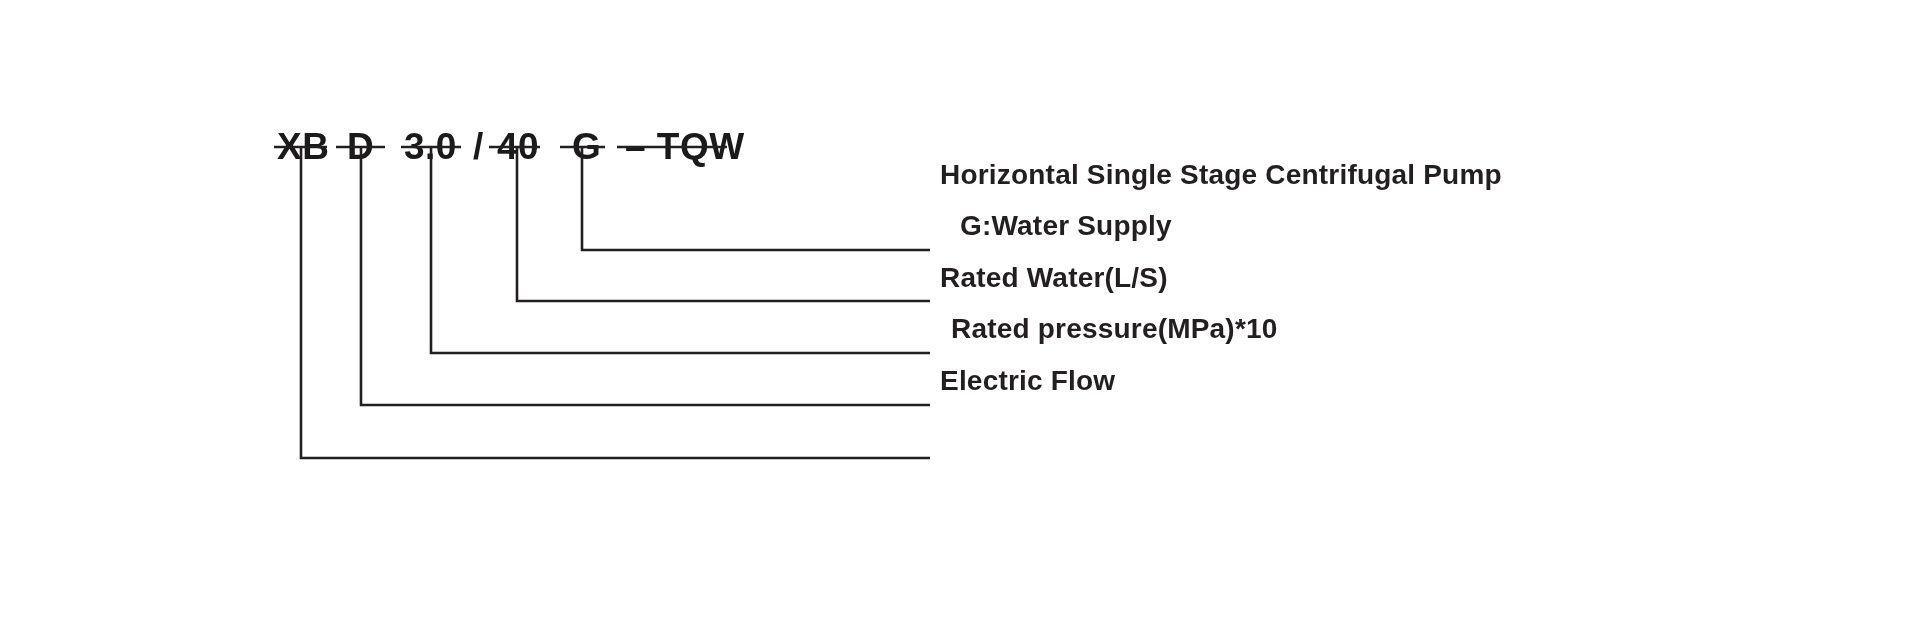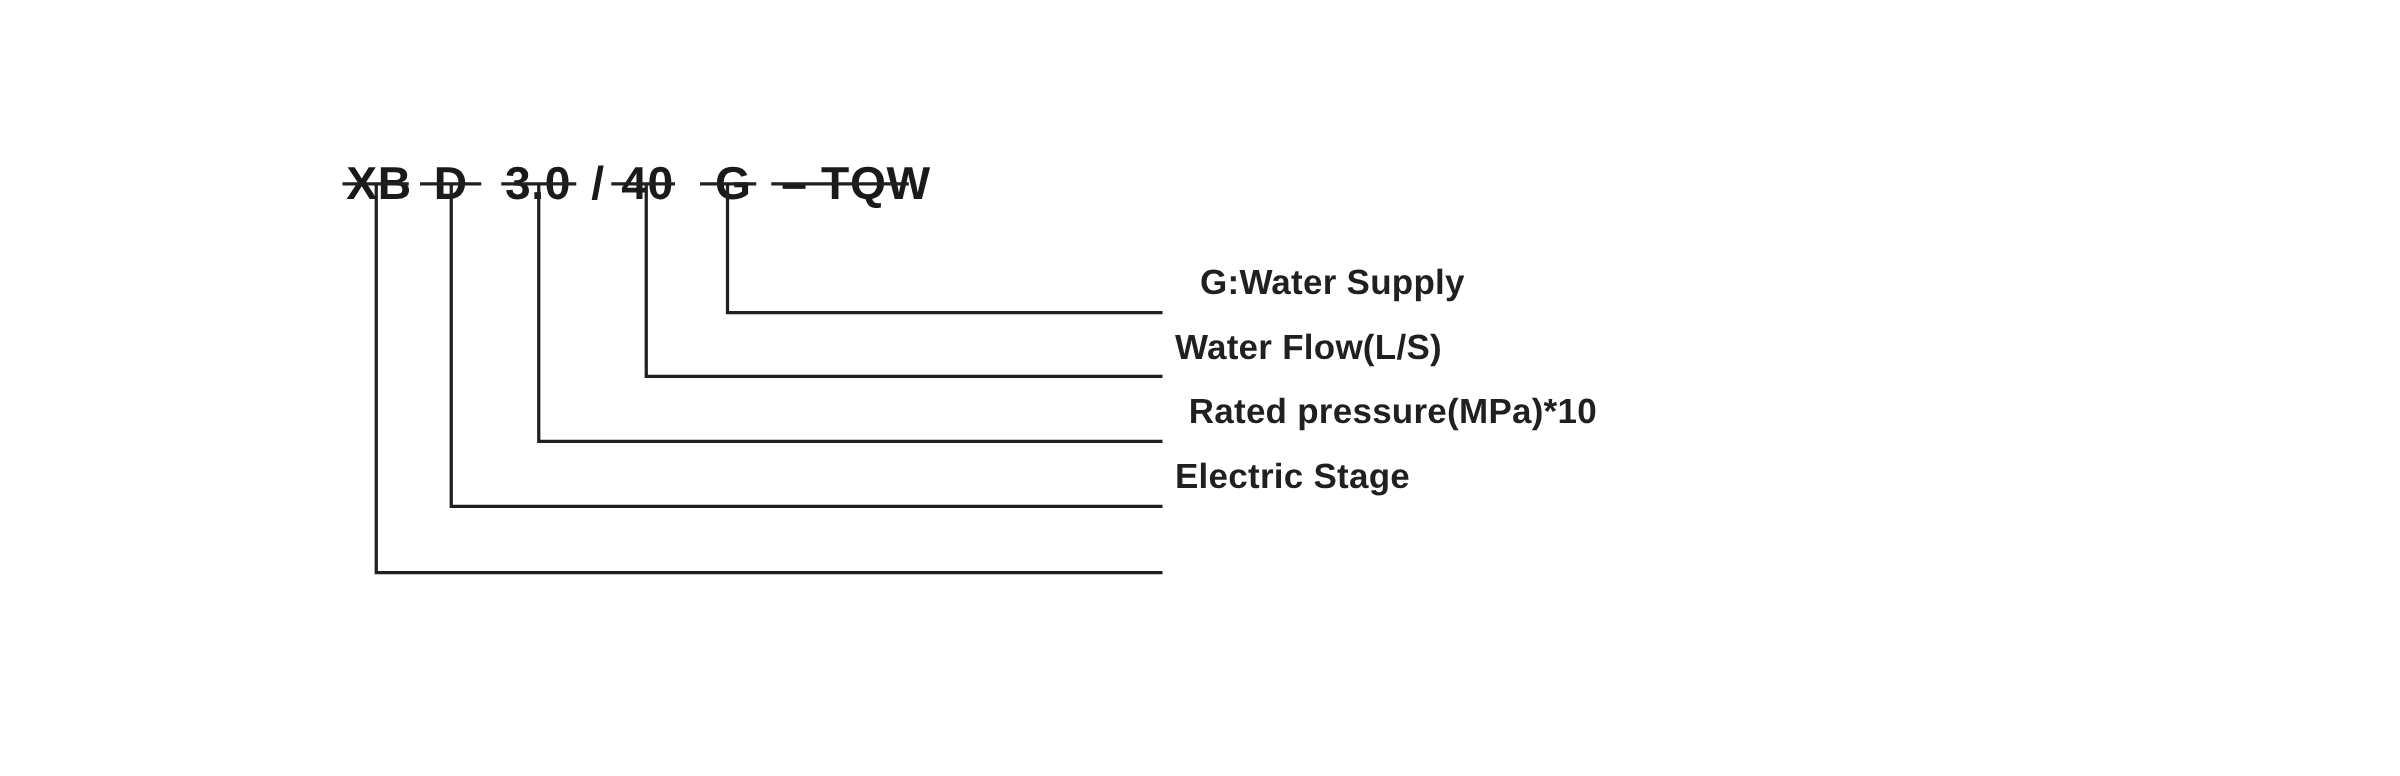--- a/index.html
+++ b/index.html
@@ -95,18 +95,19 @@
     <g d="M 662 147 L 662 199 L 930 199">
       <path d="M 582 147 L 582 250 L 930 250"></path>
       <path d="M 517 147 L 517 301 L 930 301"></path>
       <path d="M 431 147 L 431 353 L 930 353"></path>
       <path d="M 361 147 L 361 405 L 930 405"></path>
       <path d="M 301 147 L 301 458 L 930 458"></path>
       <path></path>
     </g>
   </svg>
 
+  <div class="desc" style="left: 940px; top: 158px;">Horizontal Single Stage Centrifugal Pump</div>
   <div class="desc" style="left: 960px; top: 209px;">G:Water Supply</div>
-  <div class="desc" style="left: 940px; top: 261px;">Water Flow(L/S)</div>
+  <div class="desc" style="left: 940px; top: 261px;">Rated Water(L/S)</div>
   <div class="desc" style="left: 940px; top: 312px; margin-left: 11px;">Rated pressure(MPa)*10</div>
-  <div class="desc" style="left: 940px; top: 364px;">Electric Stage</div>
+  <div class="desc" style="left: 940px; top: 364px;">Electric Flow</div>
 
 </div>
 
 </body></html>

